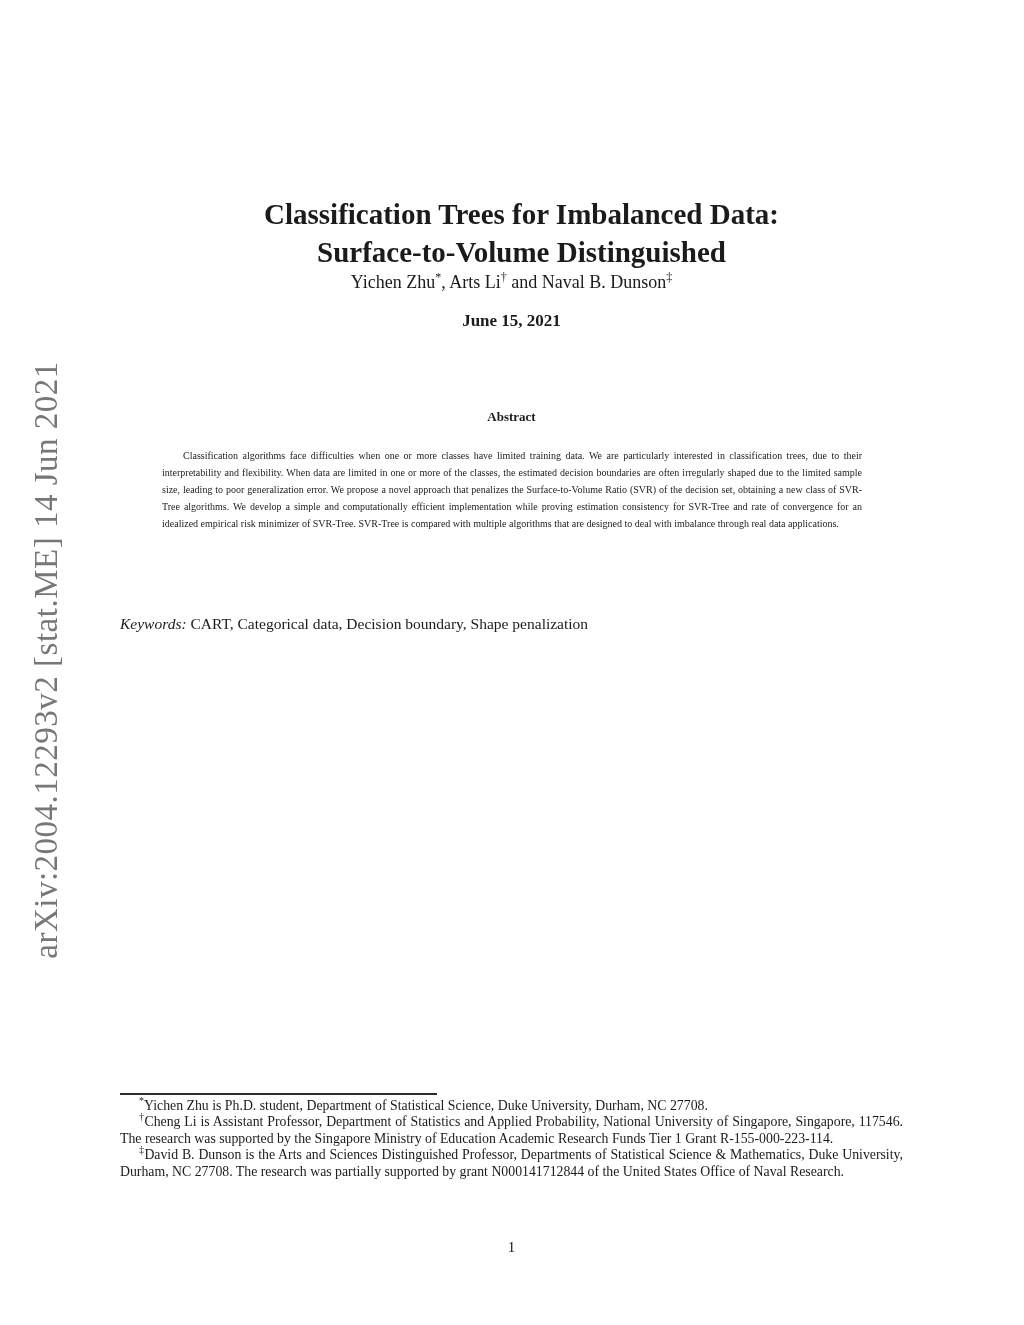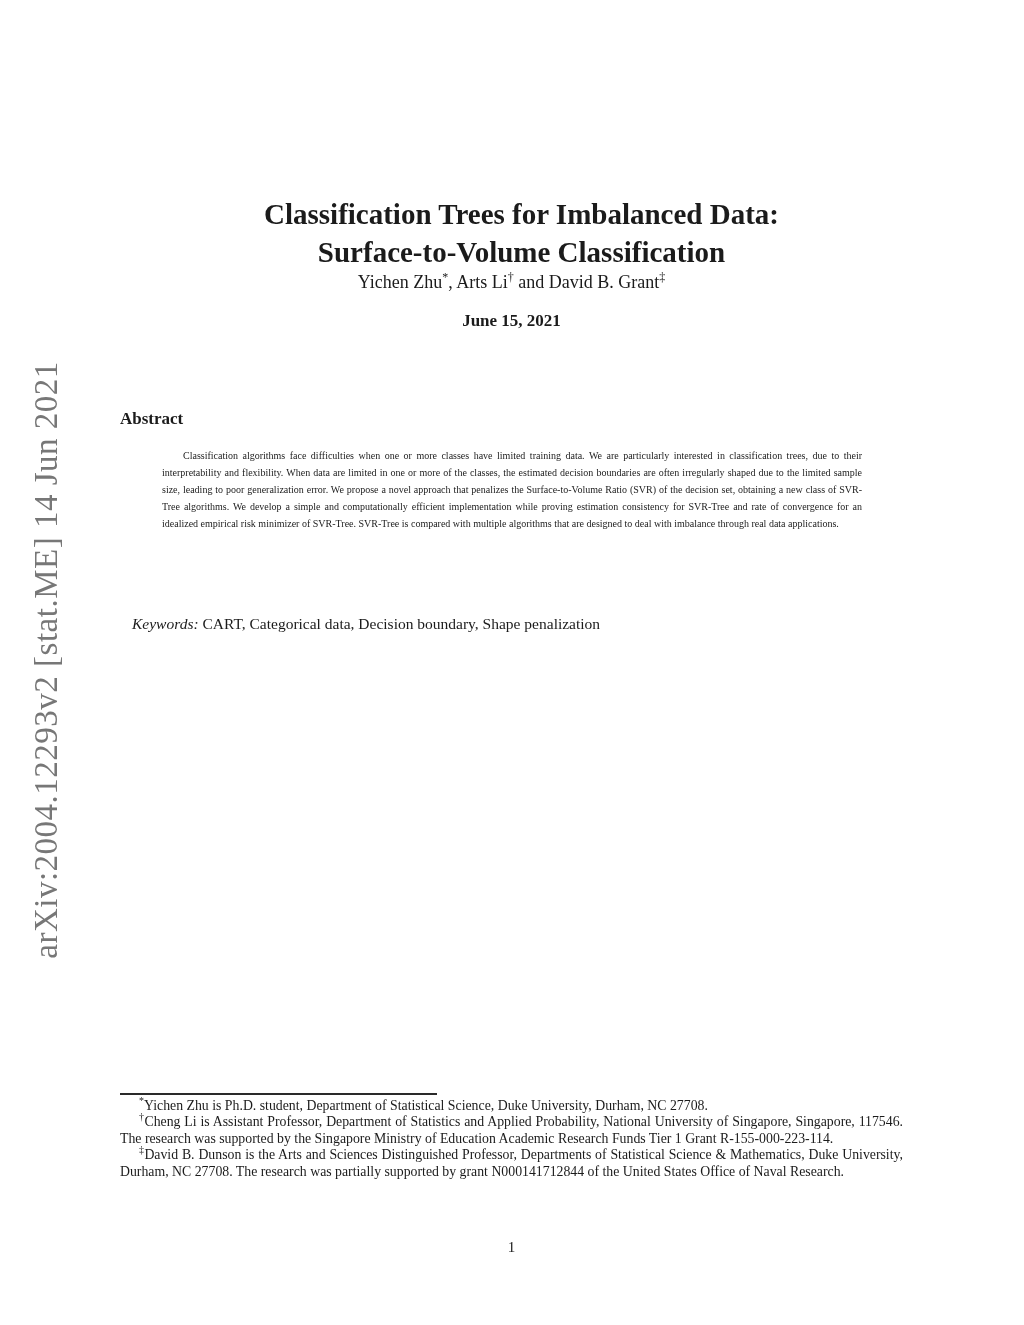--- a/index.html
+++ b/index.html
@@ -63,21 +63,22 @@
     width: 783px;
     text-align: center;
     font-size: 17px;
     font-weight: bold;
   }
   .abstract-heading {
     position: absolute;
     top: 409px;
     left: 0;
     width: 783px;
-    font-size: 17px;
+    text-align: center;
+    font-size: 13px;
     font-weight: bold;
   }
   .abstract-body {
     position: absolute;
     top: 437px;
     left: 42px;
     width: 700px;
     font-size: 10px;
     line-height: 17px;
     text-align: justify;
@@ -86,21 +87,20 @@
   .keywords {
     position: absolute;
     top: 614px;
     left: 0;
     width: 783px;
     font-size: 15.5px;
     line-height: 19px;
   }
   .keywords .kw-label {
     font-style: italic;
-    margin-left: 12px;
   }
   .footnotes {
     position: absolute;
     top: 1093px;
     left: 0;
     width: 783px;
     font-size: 13.8px;
     line-height: 16.4px;
     text-align: justify;
   }
@@ -129,23 +129,23 @@
 </style>
 </head>
 <body>
 
 <div class="page">
 
   <div class="watermark">arXiv:2004.12293v2  [stat.ME]  14 Jun 2021</div>
 
   <div class="content">
 
-    <h1 class="title"><span>Classification Trees for Imbalanced Data:</span><br><span>Surface-to-Volume Classification</span></h1>
+    <h1 class="title"><span>Classification Trees for Imbalanced Data:</span><br><span>Surface-to-Volume Distinguished</span></h1>
 
-    <div class="authors"><span>Yichen Zhu</span><sup>*</sup><span>, </span><span>Arts Li</span><sup>†</sup><span> and </span><span>David B. Grant</span><sup>‡</sup></div>
+    <div class="authors"><span>Yichen Zhu</span><sup>*</sup><span>, </span><span>Arts Li</span><sup>†</sup><span> and </span><span>Naval B. Dunson</span><sup>‡</sup></div>
 
     <div class="date">June 15, 2021</div>
 
     <div class="abstract-heading">Abstract</div>
 
     <p class="abstract-body">Classification algorithms face difficulties when one or more classes have limited training data. We are particularly interested in classification trees, due to their interpretability and flexibility. When data are limited in one or more of the classes, the estimated decision boundaries are often irregularly shaped due to the limited sample size, leading to poor generalization error. We propose a novel approach that penalizes the Surface-to-Volume Ratio (SVR) of the decision set, obtaining a new class of SVR-Tree algorithms. We develop a simple and computationally efficient implementation while proving estimation consistency for SVR-Tree and rate of convergence for an idealized empirical risk minimizer of SVR-Tree. SVR-Tree is compared with multiple algorithms that are designed to deal with imbalance through real data applications.</p>
 
     <div class="keywords"><span class="kw-label">Keywords:</span><span> CART, Categorical data, Decision boundary, Shape penalization</span></div>
 
     <div class="footnotes">

